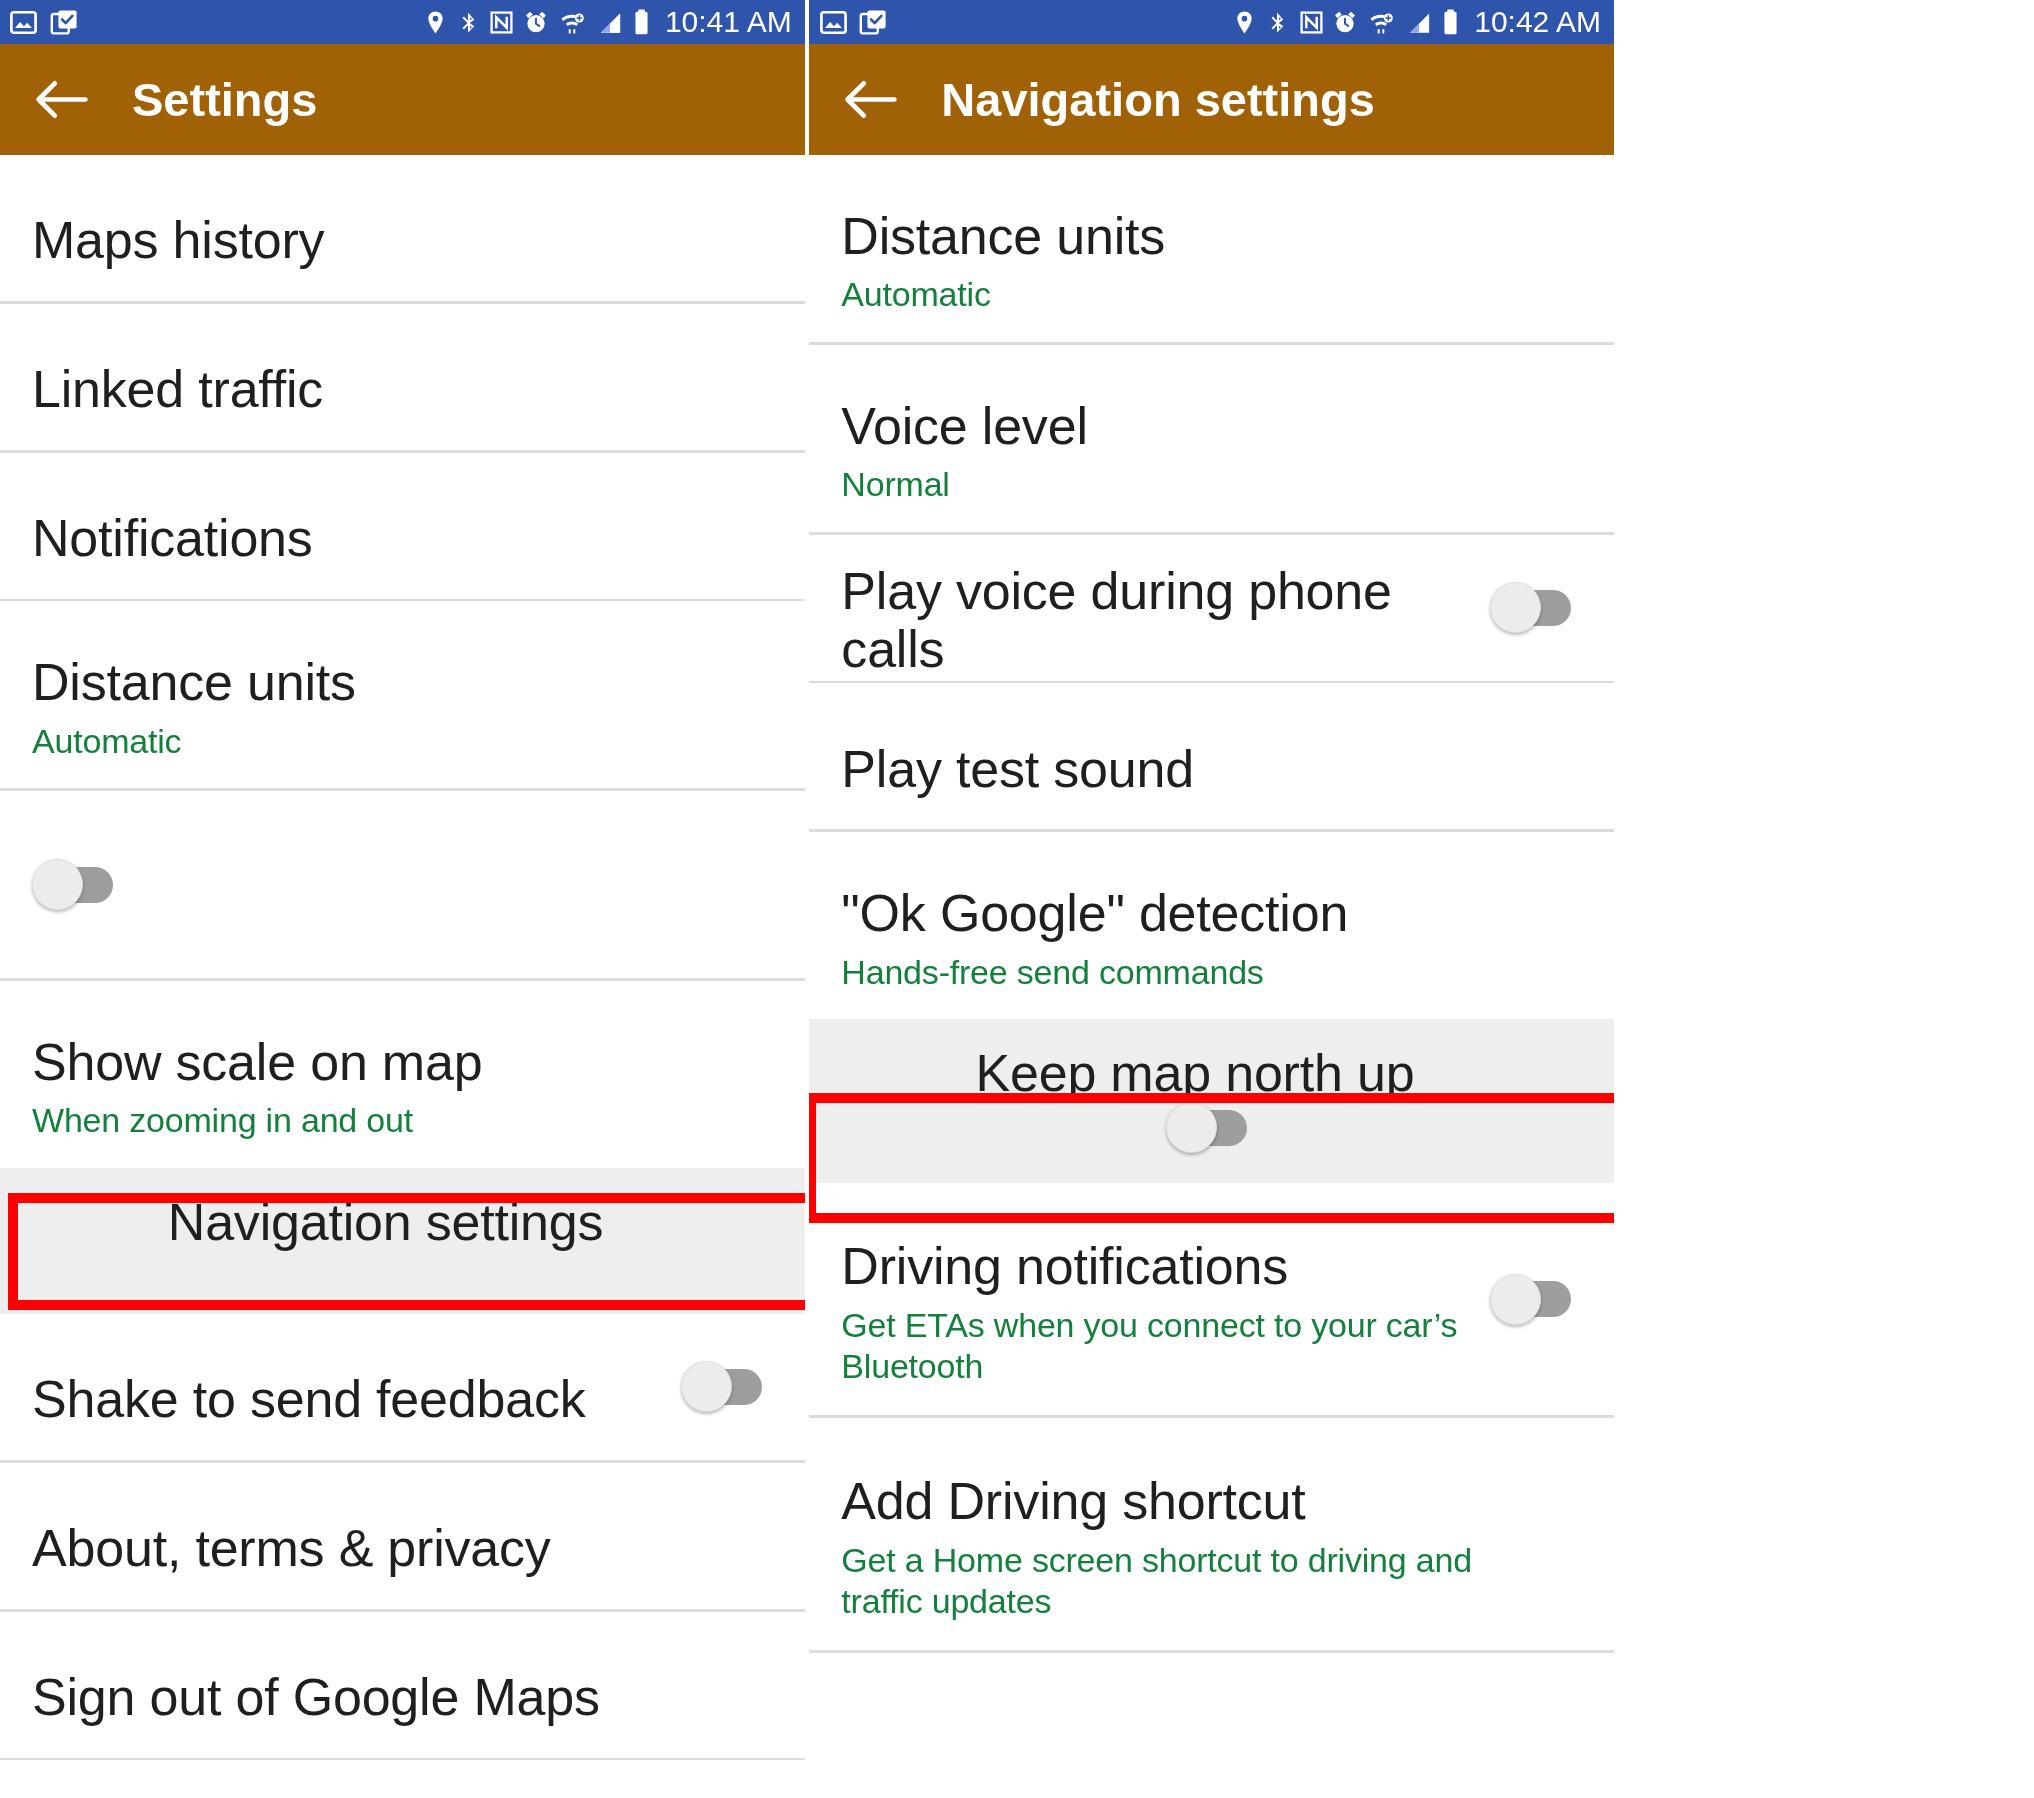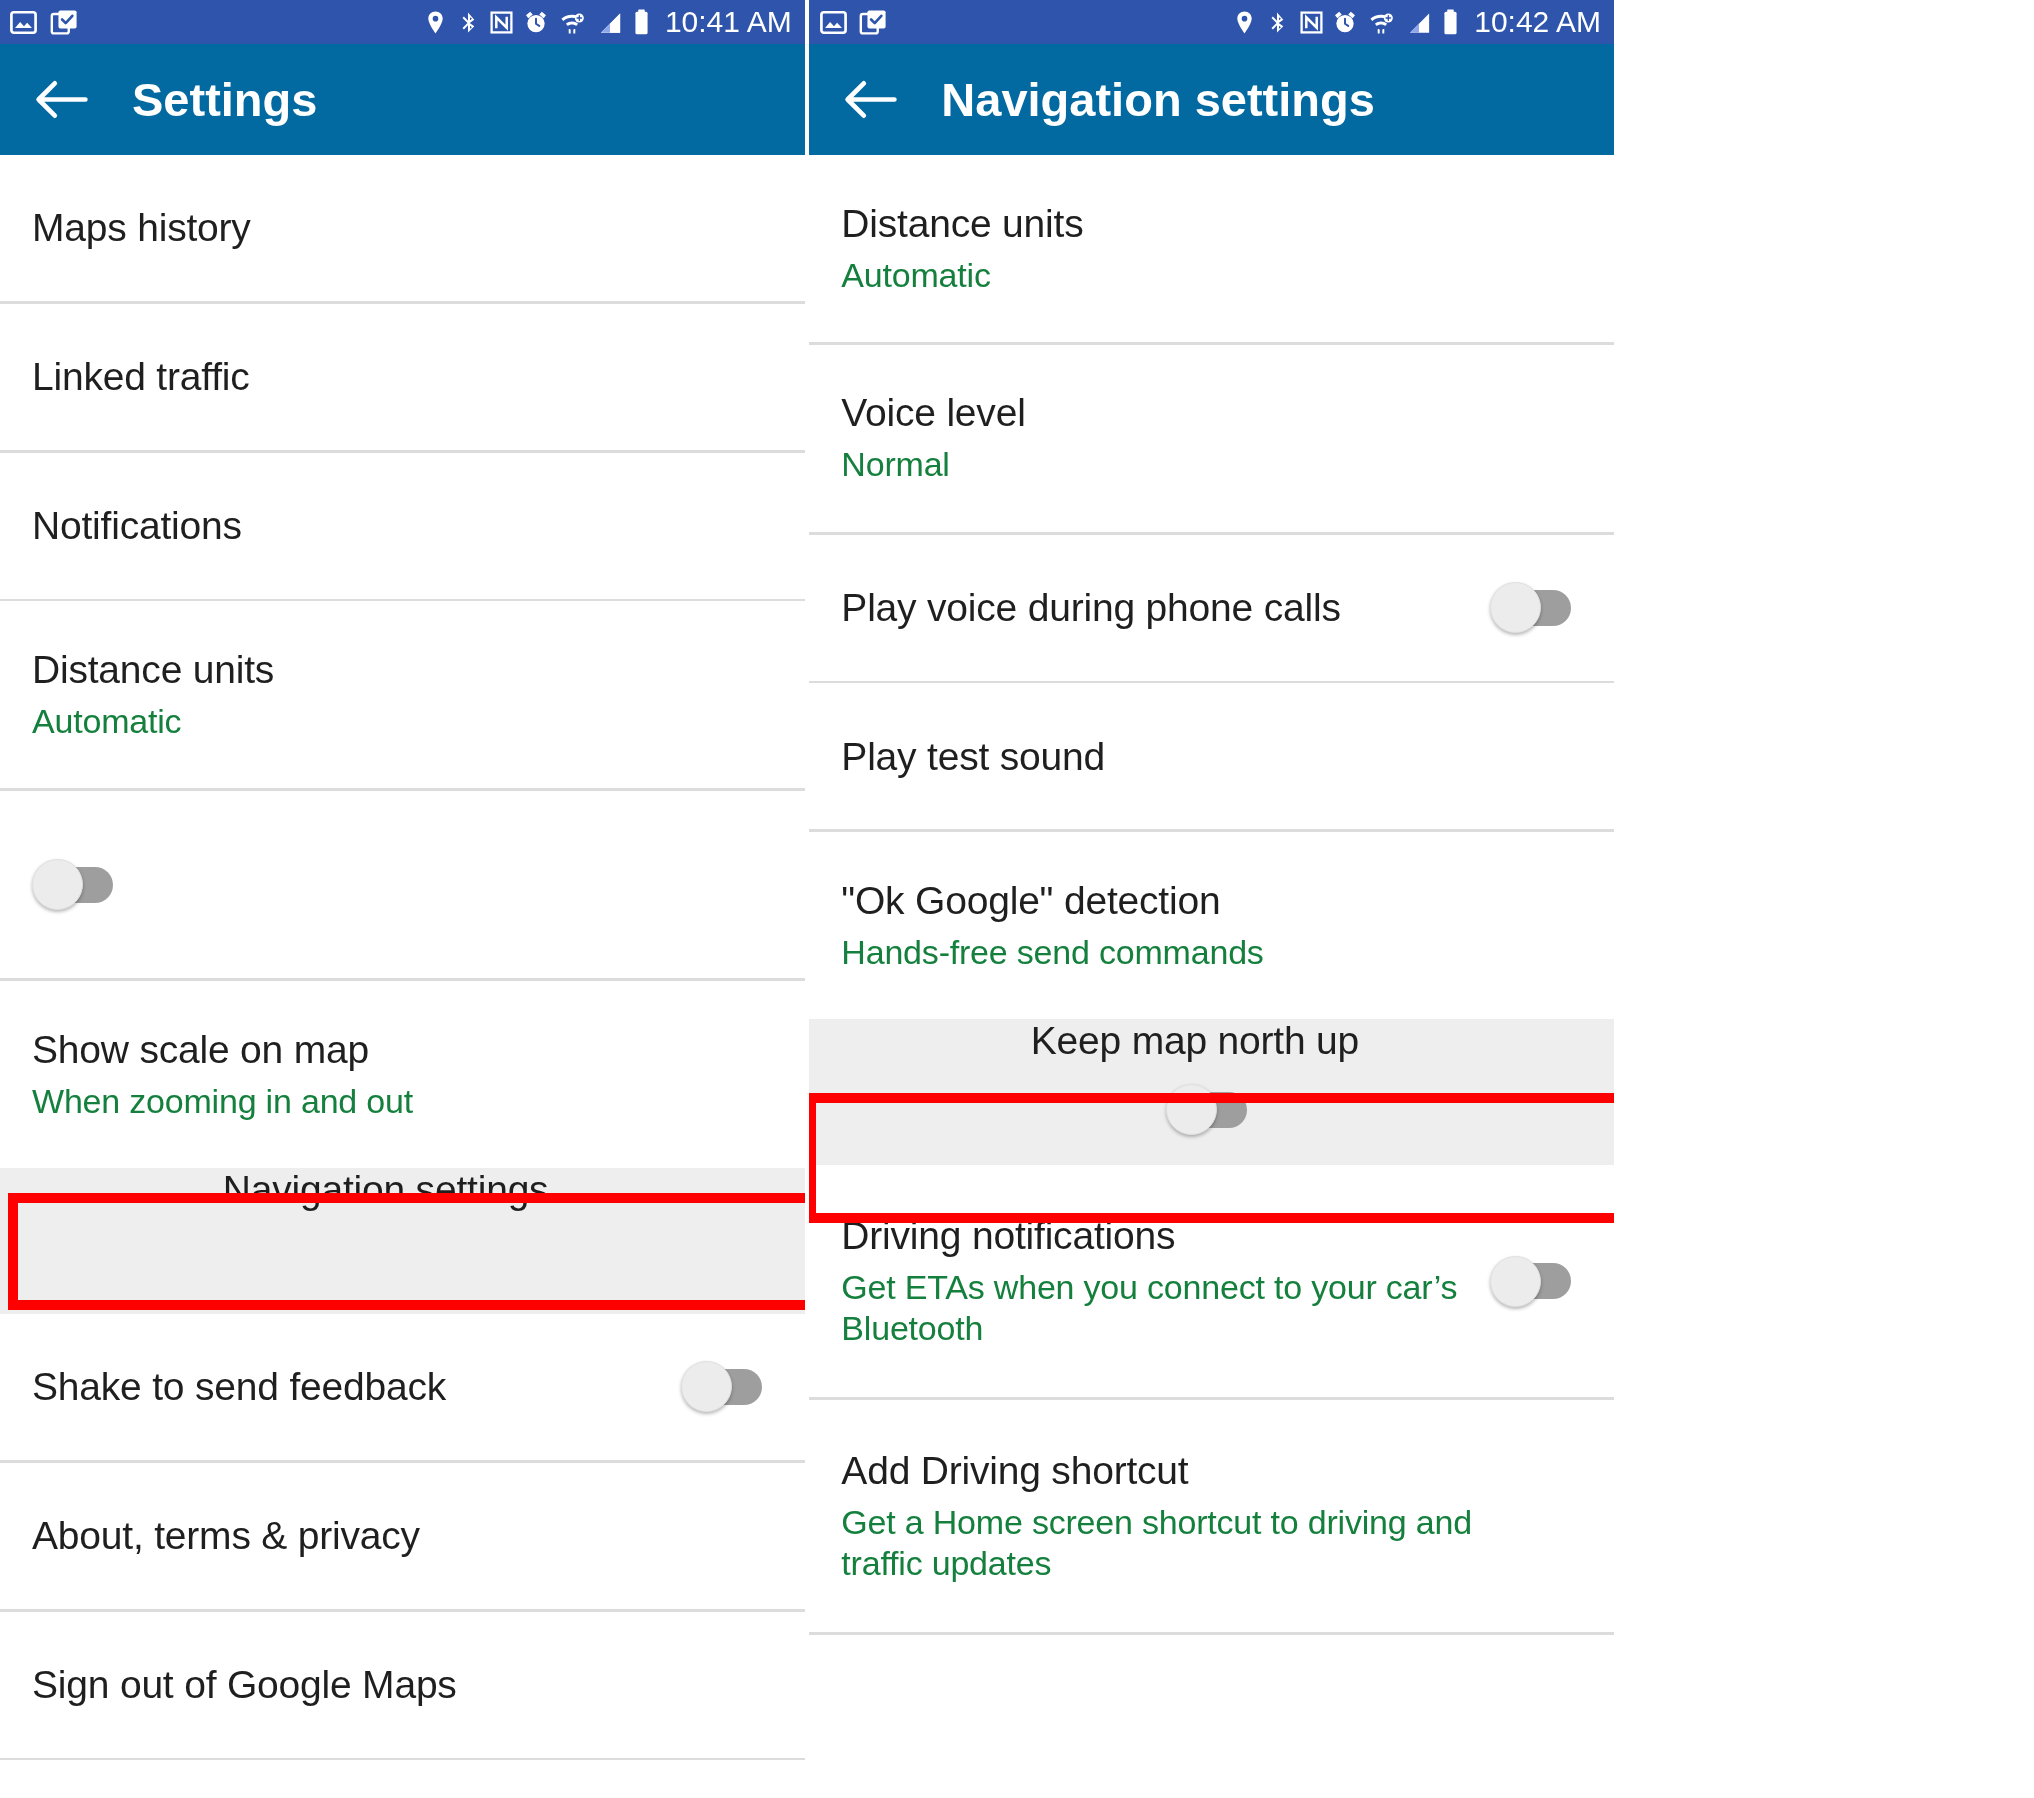--- a/index.html
+++ b/index.html
@@ -42,21 +42,21 @@
     font-weight: 400;
     letter-spacing: 0px;
     margin-left: 5.6px;
     white-space: nowrap;
     line-height: 1;
   }
 
   
   .appbar {
     height: 111px;
-    background: #0369a1;
+    background: #a16207;
     display: flex;
     align-items: center;
     padding-left: 28px;
   }
   .back-btn {
     width: 67px; height: 67px;
     display: flex; align-items: center; justify-content: center;
     flex: 0 0 67px;
   }
   .appbar-title {
@@ -73,24 +73,25 @@
   .row {
     position: relative;
     display: flex;
     align-items: center;
     padding: 0 43px 0 32px;
     background: #ffffff;
     min-height: 146px;
   }
   .row .texts { flex: 1 1 auto; padding-right: 22.5px; }
   .row .title {
-    font-size: 39px;
+    font-size: 52px;
     color: #1f1f1f;
     line-height: 1.12;
     letter-spacing: -0.2px;
+    margin-top: 25px;
   }
   .row .subtitle {
     font-size: 34px;
     color: #15803d;
     line-height: 1.2;
     margin-top: 9.4px;
     letter-spacing: -0.2px;
   }
   .divider {
     height: 2.8px;

